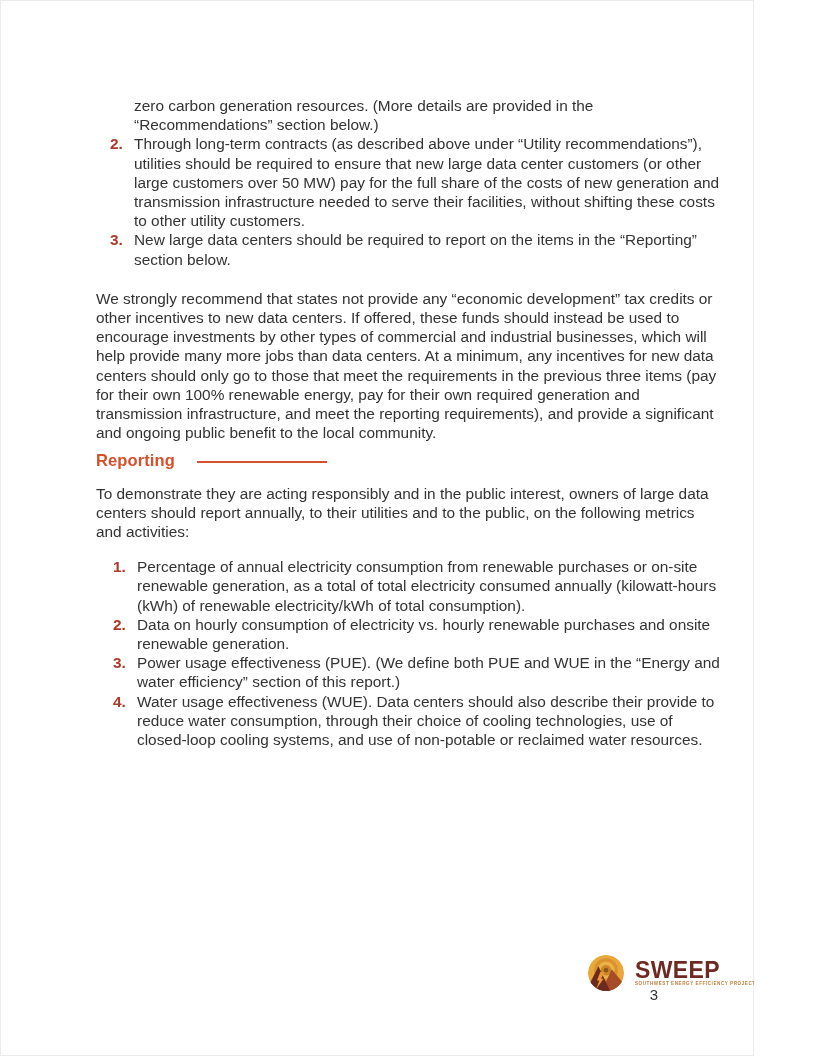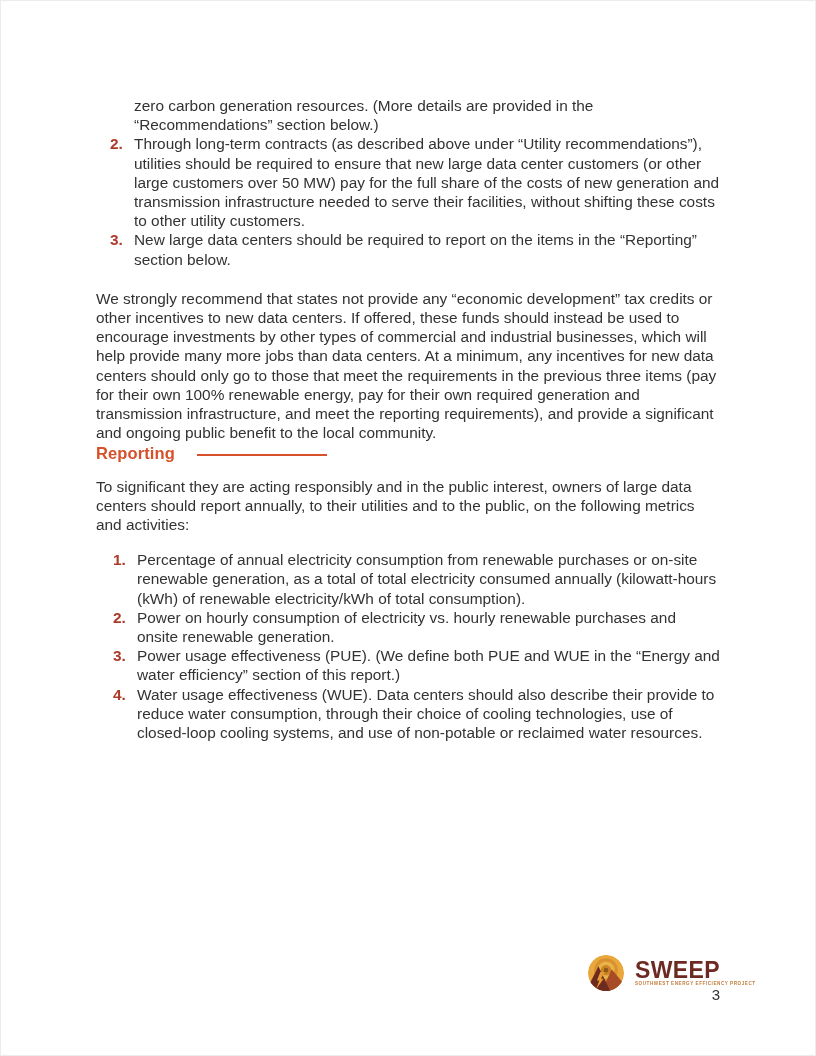--- a/index.html
+++ b/index.html
@@ -1,19 +1,19 @@
 <!DOCTYPE html>
 <html><head>
 <meta charset="utf-8">
 <style>
   * { margin: 0; padding: 0; box-sizing: border-box; }
   html, body { background: #ffffff; }
   .page {
     position: relative;
-    width: 816px;
+    width: 754px;
     height: 1056px;
     background: #ffffff;
     box-shadow: inset 0 0 0 1px #ececec;
     font-family: "Liberation Sans", sans-serif;
     color: #333333;
     overflow: hidden;
   }
   .content {
     position: absolute;
     left: 96px;
@@ -36,21 +36,21 @@
   .li .li-text { flex: 1 1 auto; }
   .li.continuation .num { color: transparent; }
   
   p.body-par { margin: 0; }
   p.incentives { margin-top: 20px; }
   p.reporting-intro { margin-top: 13px; }
   
   .heading-row {
     display: flex;
     align-items: center;
-    margin-top: 2px;
+    margin-top: 9px;
     height: 19.2px;
   }
   .heading-text {
     color: #d5502b;
     font-weight: bold;
     font-size: 16.5px;
     letter-spacing: 0.1px;
   }
   .heading-rule {
     display: inline-block;
@@ -116,30 +116,30 @@
       </div>
     </div>
 
     <p class="body-par incentives">We strongly recommend that states not provide any “economic development” tax credits or other incentives to new data centers. If offered, these funds should instead be used to encourage investments by other types of commercial and industrial businesses, which will help provide many more jobs than data centers. At a minimum, any incentives for new data centers should only go to those that meet the requirements in the previous three items (pay for their own 100% renewable energy, pay for their own required generation and transmission infrastructure, and meet the reporting requirements), and provide a significant and ongoing public benefit to the local community.</p>
 
     <div class="heading-row">
       <span class="heading-text">Reporting</span>
       <span class="heading-rule"></span>
     </div>
 
-    <p class="body-par reporting-intro">To significant they are acting responsibly and in the public interest, owners of large data centers should report annually, to their utilities and to the public, on the following metrics and activities:</p>
+    <p class="body-par reporting-intro">To demonstrate they are acting responsibly and in the public interest, owners of large data centers should report annually, to their utilities and to the public, on the following metrics and activities:</p>
 
     <div class="olist list-b">
       <div class="li">
         <span class="num">1.</span>
         <span class="li-text">Percentage of annual electricity consumption from renewable purchases or on-site renewable generation, as a total of total electricity consumed annually (kilowatt-hours (kWh) of renewable electricity/kWh of total consumption).</span>
       </div>
       <div class="li">
         <span class="num">2.</span>
-        <span class="li-text">Power on hourly consumption of electricity vs. hourly renewable purchases and onsite renewable generation.</span>
+        <span class="li-text">Data on hourly consumption of electricity vs. hourly renewable purchases and onsite renewable generation.</span>
       </div>
       <div class="li">
         <span class="num">3.</span>
         <span class="li-text">Power usage effectiveness (PUE). (We define both PUE and WUE in the “Energy and water efficiency” section of this report.)</span>
       </div>
       <div class="li">
         <span class="num">4.</span>
         <span class="li-text">Water usage effectiveness (WUE). Data centers should also describe their provide to reduce water consumption, through their choice of cooling technologies, use of closed-loop cooling systems, and use of non-potable or reclaimed water resources.</span>
       </div>
     </div>

